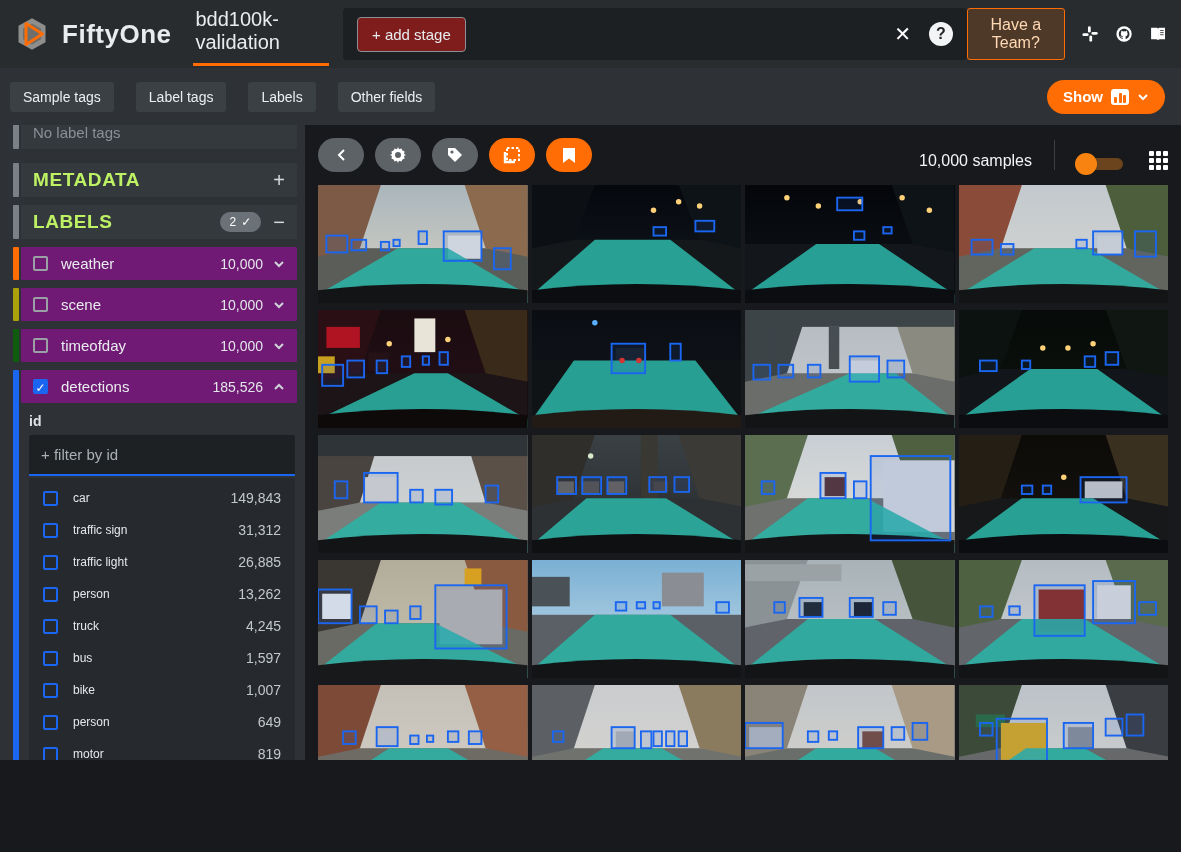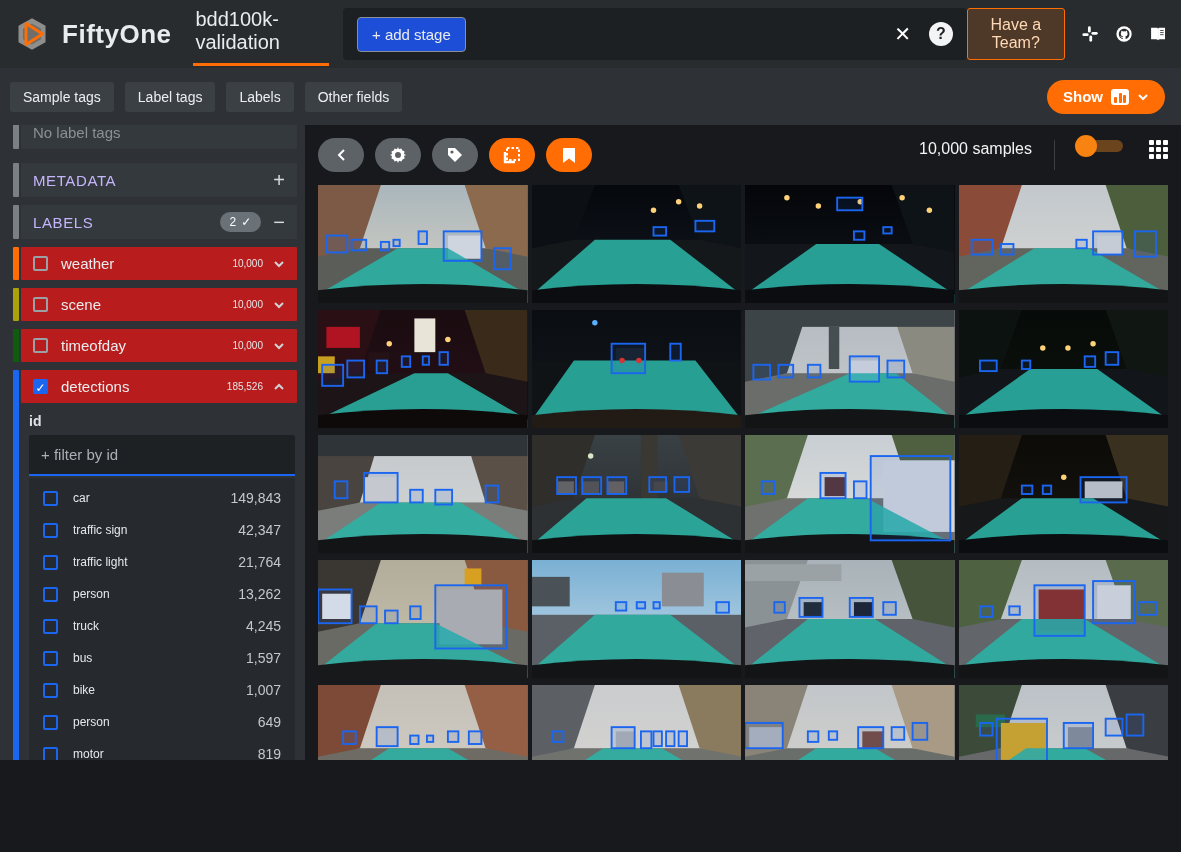--- a/index.html
+++ b/index.html
@@ -6,21 +6,21 @@
   html,body { width:1181px; height:852px; overflow:hidden; background:#17191c;
     font-family:"Liberation Sans", sans-serif; color:#e9ecee; }
 
   
   .topbar { height:68px; background:#282c2f; display:flex; align-items:center; padding:0 14px; }
   .logo { width:46px; height:46px; margin-right:12px; }
   .app-title { font-size:26px; font-weight:700; letter-spacing:.5px; margin-right:22px; }
   .dataset { font-size:20px; padding:6px 2px 9px; border-bottom:3px solid #ff6d04; margin-right:14px; }
   .stage-panel { flex:0 0 624px; height:52px; background:#1d2023; border-radius:4px;
     display:flex; align-items:center; padding:0 14px; }
-  .add-stage { background:#1d4ed8; border:1px solid #8a9095; border-radius:4px; color:#e9ecee;
+  .add-stage { background:#7f1d1d; border:1px solid #8a9095; border-radius:4px; color:#e9ecee;
     font-size:15px; padding:8px 14px; cursor:pointer; }
   .panel-spacer { flex:1; }
   .xicon { font-size:20px; color:#fff; margin-right:18px; cursor:pointer; }
   .helpicon { width:24px; height:24px; border-radius:50%; background:#f2f4f5; color:#1d2023;
     font-weight:700; font-size:16px; display:flex; align-items:center; justify-content:center; cursor:pointer; }
   .top-right { display:flex; align-items:center; margin-left:auto; gap:16px; }
   .team-btn { background:rgba(255,109,4,.18); border:1px solid #ff6d04; color:#ffd9b5;
     font-size:16px; padding:7px 12px; border-radius:3px; cursor:pointer; }
   .ticon { width:26px; height:26px; cursor:pointer; }
 
@@ -37,51 +37,51 @@
 
   
   .content { display:flex; height:635px; }
   .sidebar { width:305px; background:#2e3236; padding:0 8px 0 13px; overflow:hidden; }
   .mainarea { flex:1; background:#17191c; overflow:hidden; }
 
   
   .srow { display:flex; margin-bottom:8px; }
   .accent { width:6px; border-radius:1px; flex:0 0 6px; }
   .srow-body { flex:1; margin-left:2px; }
-  .bar-row { background:#b91c1c; height:33px; display:flex; align-items:center; padding:0 12px; border-radius:1px; }
+  .bar-row { background:#701a75; height:33px; display:flex; align-items:center; padding:0 12px; border-radius:1px; }
   .ghost-row { background:#34393d; color:#8a9096; }
   .sec-row { background:#34393d; height:34px; display:flex; align-items:center; padding:0 12px; }
-  .sec-title { font-size:15px; letter-spacing:.6px; color:#c4b5fd; }
+  .sec-title { font-size:19px; letter-spacing:.6px; color:#bef264;font-weight:bold; }
   .sec-action { margin-left:auto; font-size:20px; color:#d7dbde; cursor:pointer; }
   .badge { margin-left:auto; background:#6a7177; border-radius:11px; font-size:12px; color:#fff;
     padding:3px 10px; display:flex; gap:5px; align-items:center; }
   .badge + .sec-action { margin-left:12px; }
   .cb { width:15px; height:15px; border:2px solid #9aa0a5; border-radius:2px; flex:0 0 15px; cursor:pointer; }
   .cb.blue { border-color:#1b66f0; }
   .cb.on-blue { background:#1b66f0; border-color:#1b66f0; color:#fff; font-size:12px; line-height:14px; text-align:center; }
   .fname { font-size:15px; margin-left:13px; }
-  .fcount { margin-left:auto; font-size:10px; color:#e3e6e8; }
+  .fcount { margin-left:auto; font-size:14px; color:#e3e6e8; }
   .chev { margin-left:10px; flex:0 0 12px; cursor:pointer; }
   .chev svg { display:block; }
   .det-panel { padding:6px 2px 0 8px; }
   .mini-label { font-size:14px; color:#dfe3e6; margin:4px 0 6px;font-weight:bold; }
   .id-input { width:100%; background:#1e2124; border:none; border-bottom:2px solid #1b66f0;
     color:#c9ced2; font-size:15px; padding:11px 12px; outline:none; border-radius:2px 2px 0 0; }
   .id-input::placeholder { color:#aab0b6; }
   .class-list { background:#26292d; border-radius:2px; padding:4px 0; margin-top:2px; }
   .class-row { display:flex; align-items:center; padding:8px 14px; }
   .class-name { font-size:12px; margin-left:15px; color:#e6e9eb; }
   .class-count { margin-left:auto; font-size:14px; color:#c3c8cc; }
 
   
   .gridbar { height:60px; display:flex; align-items:center; padding:0 13px; }
   .pill { width:46px; height:34px; border-radius:17px; border:none; background:#5d6267;
     display:flex; align-items:center; justify-content:center; margin-right:11px; cursor:pointer; color:#fff; }
   .pill.orange { background:#ff6d04; }
-  .gb-right { margin-left:auto; display:flex; align-items:flex-start; }
+  .gb-right { margin-left:auto; display:flex; align-items:flex-end; }
   .samples { font-size:16px; color:#f2f4f5; }
   .vdiv { width:1px; height:30px; background:#3a3f43; margin:0 22px; }
   .toggle { position:relative; width:46px; height:12px; background:#6b431c; border-radius:6px; margin-right:26px; cursor:pointer; }
   .toggle .knob { position:absolute; left:-2px; top:-5px; width:22px; height:22px; border-radius:50%; background:#f88310; }
   .gicon { display:grid; grid-template-columns:repeat(3,5px); grid-auto-rows:5px; gap:2px; cursor:pointer; }
   .gicon i { background:#fff; border-radius:1px; }
 
   
   .samplegrid { margin-left:13px; width:850px; display:grid; grid-template-columns:repeat(4,1fr);
     gap:7px 4px; }
@@ -126,21 +126,21 @@
           <line x1="16" y1="8" x2="21" y2="8"></line>
           <line x1="16" y1="11" x2="21" y2="11"></line>
           <line x1="16" y1="14" x2="21" y2="14"></line>
         </g>
     </svg>
   </div>
 </header>
 
 <nav class="tagsbar">
 
-  <span id="tagbtns" style="display:flex;gap:11px">
+  <span id="tagbtns" style="display:flex;gap:22px">
       <button class="tag-btn">Sample tags</button>
       <button class="tag-btn">Label tags</button>
       <button class="tag-btn">Labels</button>
       <button class="tag-btn">Other fields</button>
     </span>
   <button class="show-btn">
     <span>Show</span>
     <span class="chart-chip">
         <i style="height:6px"></i>
         <i style="height:10px"></i>
@@ -253,26 +253,26 @@
             <input class="id-input" placeholder="+ filter by id" style="">
             <div class="class-list">
                 <div class="class-row">
         <span class="cb blue"></span>
         <span class="class-name">car</span>
         <span class="class-count">149,843</span>
       </div>
                 <div class="class-row">
         <span class="cb blue"></span>
         <span class="class-name">traffic sign</span>
-        <span class="class-count">42,347</span>
+        <span class="class-count">31,312</span>
       </div>
                 <div class="class-row">
         <span class="cb blue"></span>
         <span class="class-name">traffic light</span>
-        <span class="class-count">21,764</span>
+        <span class="class-count">26,885</span>
       </div>
                 <div class="class-row">
         <span class="cb blue"></span>
         <span class="class-name">person</span>
         <span class="class-count">13,262</span>
       </div>
                 <div class="class-row">
         <span class="cb blue"></span>
         <span class="class-name">truck</span>
         <span class="class-count">4,245</span>

